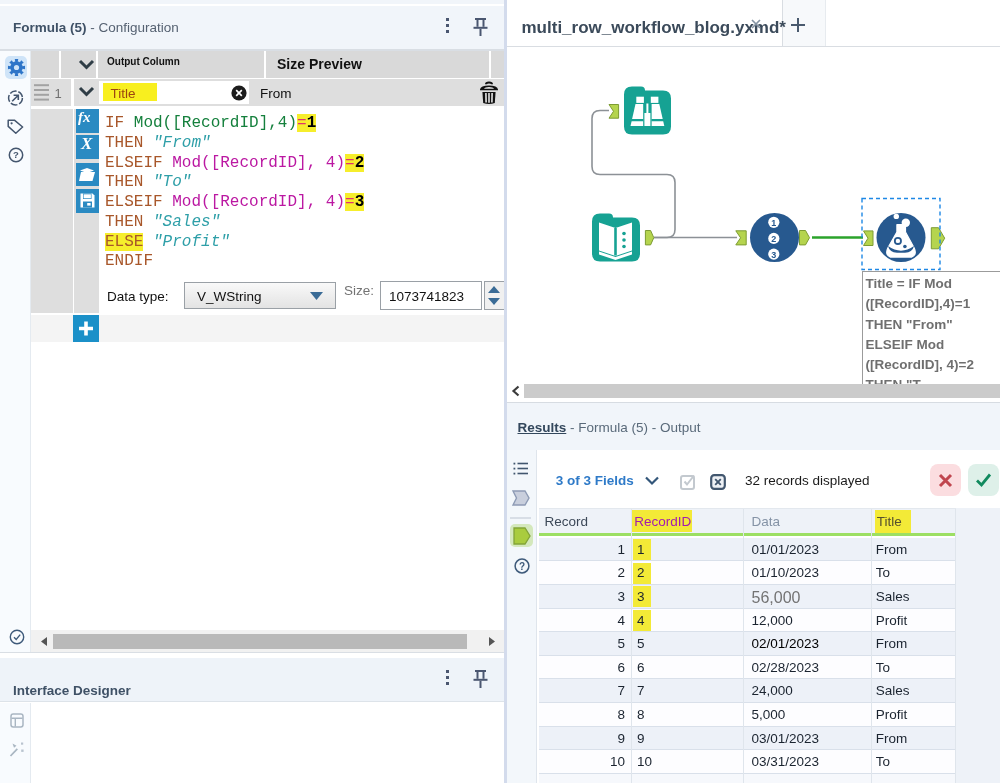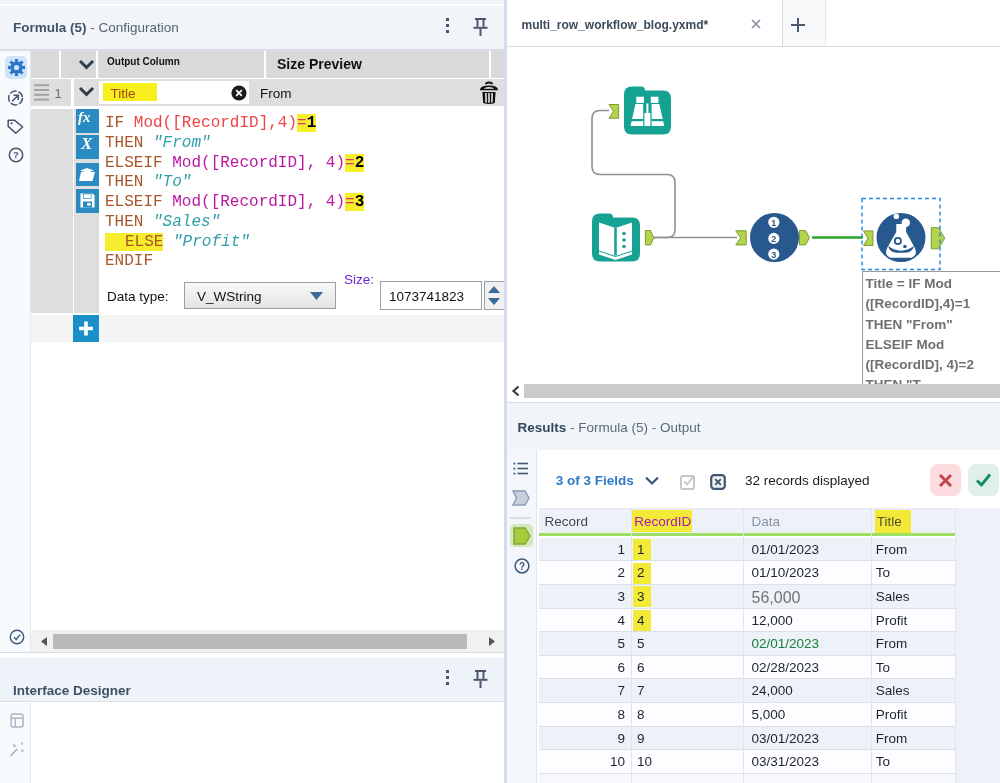--- a/index.html
+++ b/index.html
@@ -118,36 +118,36 @@
   <path d="M2 4 L9 1.5 L16 4 L9 6.5 Z" fill="#fff" transform="translate(0,-0.5)"></path>
 </svg>
 <svg class="abs" style="left:79px;top:192px;" width="17" height="17" viewBox="0 0 17 17">
   <path d="M1.5 1.5 H13.5 L15.5 3.5 V15.5 H1.5 Z" fill="#fff"></path>
   <rect x="4" y="1.5" width="8.5" height="5.5" fill="#2a8ac2"></rect>
   <rect x="4.6" y="2.3" width="7.3" height="4" fill="#fff"></rect>
   <rect x="4" y="9.5" width="9" height="6" fill="#2a8ac2"></rect>
   <rect x="8.2" y="11" width="3.4" height="2.6" fill="#fff"></rect>
 </svg>
 
-<div class="abs mono" style="left:105px;top:114px;font-size:16px;line-height:19.75px;white-space:pre;"><span style="color:#a8572a;font-family:Liberation Mono, monospace;">IF </span><span style="color:#ef4444;">Mod([RecordID],4)</span><span class="hl"><span style="color:#e0356e;">=</span><span style="color:#000;font-weight:bold;">1</span></span>
+<div class="abs mono" style="left:105px;top:114px;font-size:16px;line-height:19.75px;white-space:pre;"><span style="color:#a8572a;font-family:Liberation Mono, monospace;">IF </span><span style="color:#15803d;">Mod([RecordID],4)</span><span class="hl"><span style="color:#e0356e;">=</span><span style="color:#000;font-weight:bold;">1</span></span>
 <span style="color:#a8572a;">THEN </span><span style="color:#2e9fa8;font-style:italic;">"From"</span>
 <span style="color:#a8572a;">ELSEIF </span><span style="color:#bb18a2;">Mod([RecordID], 4)</span><span class="hl"><span style="color:#e0356e;">=</span><span style="color:#000;font-weight:bold;">2</span></span>
 <span style="color:#a8572a;">THEN </span><span style="color:#2e9fa8;font-style:italic;">"To"</span>
 <span style="color:#a8572a;">ELSEIF </span><span style="color:#bb18a2;">Mod([RecordID], 4)</span><span class="hl"><span style="color:#e0356e;">=</span><span style="color:#000;font-weight:bold;">3</span></span>
 <span style="color:#a8572a;">THEN </span><span style="color:#2e9fa8;font-style:italic;">"Sales"</span>
-<span class="hl" style="color:#a8572a;padding-left:20px;">ELSE</span><span style="color:#a8572a;"> </span><span style="color:#2e9fa8;font-style:italic;">"Profit"</span>
+<span class="hl" style="color:#a8572a;">ELSE</span><span style="color:#a8572a;"> </span><span style="color:#2e9fa8;font-style:italic;">"Profit"</span>
 <span style="color:#a8572a;">ENDIF</span></div>
 
 <div class="abs" style="left:107px;top:289px;font-size:13.5px;color:#111;">Data type:</div>
 <div class="abs" style="left:184px;top:282px;width:152px;height:27px;background:linear-gradient(#f9f9f9,#e3e3e3);border:1px solid #9aa0a6;"></div>
 <div class="abs" style="left:197px;top:289px;font-size:13.5px;color:#111;">V_WString</div>
 <svg class="abs" style="left:308px;top:291px;" width="17" height="10" viewBox="0 0 17 10">
   <path d="M2 1 L8.5 9 L15 1 Z" fill="#3a6b96"></path>
 </svg>
-<div class="abs" style="left:344px;top:272px;font-size:13.5px;color:#6d28d9;">Size:</div>
+<div class="abs" style="left:344px;top:283px;font-size:13.5px;color:#737373;">Size:</div>
 <div class="abs" style="left:380px;top:281px;width:102px;height:29px;background:#fff;border:1px solid #9aa0a6;"></div>
 <div class="abs" style="left:389px;top:289px;font-size:13.5px;color:#111;">1073741823</div>
 <div class="abs" style="left:484px;top:281px;width:21px;height:29px;background:#f0f0f0;border:1px solid #9aa0a6;border-right:none;"></div>
 <svg class="abs" style="left:486px;top:284px;" width="17" height="24" viewBox="0 0 17 24">
   <path d="M2 9 L8 2 L14 9 Z" fill="#3a6b96"></path>
   <path d="M2 14 L8 21 L14 14 Z" fill="#3a6b96"></path>
 </svg>
 
 <div class="abs" style="left:31px;top:314.7px;width:474px;height:27.8px;background:#f4f4f4;"></div>
 <div class="abs" style="left:72.8px;top:314.7px;width:26.2px;height:27.8px;background:#1b90c8;"></div>
@@ -190,21 +190,21 @@
   <path d="M1.5 16 L8.3 8.8" stroke="#a9b6c2" stroke-width="1.7"></path>
   <path d="M3.5 3.5 L7.5 5.8 L5 7.8 Z" fill="#a9b6c2"></path>
   <rect x="12" y="2.5" width="2.2" height="2.2" fill="#b9c4cf"></rect>
   <rect x="12.2" y="9.5" width="2.4" height="2.4" fill="#b9c4cf"></rect>
 </svg>
 
 <div class="abs" style="left:503.5px;top:0;width:3px;height:783px;background:#d3dbec;"></div>
 
 <div class="abs" style="left:507px;top:0;width:493px;height:47px;background:#fff;border-bottom:1.5px solid #d9dde2;"></div>
 <div class="abs" style="left:782px;top:0;width:44px;height:45.5px;background:#f7f9fb;border-left:1.5px solid #d9dde2;border-right:1.5px solid #e7ebef;"></div>
-<div class="abs" style="left:521.5px;top:17.5px;font-size:12px;font-weight:bold;color:#3b4a5a;text-align:right;">multi_row_workflow_blog.yxmd*</div>
+<div class="abs" style="left:521.5px;top:17.5px;font-size:17px;font-weight:bold;color:#3b4a5a;text-align:right;">multi_row_workflow_blog.yxmd*</div>
 <svg class="abs" style="left:749px;top:17px;" width="14" height="14" viewBox="0 0 14 14">
   <path d="M3 3 L11 11 M11 3 L3 11" stroke="#8493a3" stroke-width="1.7"></path>
 </svg>
 <svg class="abs" style="left:789.5px;top:17px;" width="16" height="16" viewBox="0 0 16 16">
   <path d="M8 1 V15 M1 8 H15" stroke="#4a5a6e" stroke-width="2"></path>
 </svg>
 
 <div class="abs" style="left:507px;top:48.5px;width:493px;height:349px;background:#fff;overflow:hidden;">
   <svg class="abs" style="left:0;top:0;" width="493" height="349" viewBox="507 48.5 493 349">
 
@@ -276,21 +276,21 @@
 </div>
 
 <div class="abs" style="left:507px;top:383.5px;width:493px;height:14px;background:#fff;"></div>
 <svg class="abs" style="left:510px;top:384.5px;" width="12" height="12" viewBox="0 0 12 12">
   <path d="M8.5 1.5 L3.5 6 L8.5 10.5" fill="none" stroke="#3c3c3c" stroke-width="2.2"></path>
 </svg>
 <div class="abs" style="left:524px;top:383.5px;width:476px;height:14px;background:#cbcbcb;"></div>
 
 <div class="abs" style="left:507px;top:401.5px;width:493px;height:1.5px;background:#d7dce2;"></div>
 <div class="abs" style="left:507px;top:403px;width:493px;height:47px;background:#f1f5fa;"></div>
-<div class="abs" style="left:517.5px;top:420px;font-size:13.5px;"><span class="navy" style="color:#33475c;">Results</span><span style="color:#5a6a7a;"> - Formula (5) - Output</span></div>
+<div class="abs" style="left:517.5px;top:420px;font-size:13.5px;"><span class="navy" style="color:#33475c;text-decoration:underline;">Results</span><span style="color:#5a6a7a;"> - Formula (5) - Output</span></div>
 
 <div class="abs" style="left:507px;top:450px;width:493px;height:58.7px;background:#fff;"></div>
 <div class="abs" style="left:555.7px;top:473px;font-size:13.5px;font-weight:bold;color:#2e7ac8;">3 of 3 Fields</div>
 <svg class="abs" style="left:644px;top:476px;" width="16" height="10" viewBox="0 0 16 10">
   <path d="M2 1.5 L8 7.5 L14 1.5" fill="none" stroke="#33567a" stroke-width="2.2"></path>
 </svg>
 <svg class="abs" style="left:680px;top:474px;" width="17" height="16" viewBox="0 0 17 16">
   <rect x="1" y="2" width="13" height="13" rx="2" fill="none" stroke="#c3c9cf" stroke-width="2"></rect>
   <path d="M4.5 7.5 L7 10.5 L14 1.5" fill="none" stroke="#c3c9cf" stroke-width="2"></path>
 </svg>
@@ -364,21 +364,21 @@
 <div class="abs" style="left:337px;top:80.9px;font-size:13.5px;color:#1b2430;">Sales</div>
 <div class="abs" style="left:0;top:100.5px;width:417.3px;height:23.63px;background:#fdfdff;border-bottom:1.3px solid #d9e0ea;"></div>
 <div class="abs" style="left:94.8px;top:102.0px;width:17.5px;height:21px;background:#f3ea37;"></div>
 <div class="abs" style="left:0;top:104.5px;width:86.3px;text-align:right;font-size:13.5px;color:#1b2430;">4</div>
 <div class="abs" style="left:98.3px;top:104.5px;font-size:13.5px;color:#1b2430;">4</div>
 <div class="abs" style="left:212.8px;top:104.5px;font-size:13.5px;color:#1b2430;">12,000</div>
 <div class="abs" style="left:337px;top:104.5px;font-size:13.5px;color:#1b2430;">Profit</div>
 <div class="abs" style="left:0;top:124.1px;width:417.3px;height:23.63px;background:#edf1f8;border-bottom:1.3px solid #d9e0ea;"></div>
 <div class="abs" style="left:0;top:128.1px;width:86.3px;text-align:right;font-size:13.5px;color:#1b2430;">5</div>
 <div class="abs" style="left:98.3px;top:128.1px;font-size:13.5px;color:#1b2430;">5</div>
-<div class="abs" style="left:212.8px;top:128.1px;font-size:13.5px;color:#15803d;">02/01/2023</div>
+<div class="abs" style="left:212.8px;top:128.1px;font-size:13.5px;color:#000000;">02/01/2023</div>
 <div class="abs" style="left:337px;top:128.1px;font-size:13.5px;color:#1b2430;">From</div>
 <div class="abs" style="left:0;top:147.8px;width:417.3px;height:23.63px;background:#fdfdff;border-bottom:1.3px solid #d9e0ea;"></div>
 <div class="abs" style="left:0;top:151.8px;width:86.3px;text-align:right;font-size:13.5px;color:#1b2430;">6</div>
 <div class="abs" style="left:98.3px;top:151.8px;font-size:13.5px;color:#1b2430;">6</div>
 <div class="abs" style="left:212.8px;top:151.8px;font-size:13.5px;color:#1b2430;">02/28/2023</div>
 <div class="abs" style="left:337px;top:151.8px;font-size:13.5px;color:#1b2430;">To</div>
 <div class="abs" style="left:0;top:171.4px;width:417.3px;height:23.63px;background:#edf1f8;border-bottom:1.3px solid #d9e0ea;"></div>
 <div class="abs" style="left:0;top:175.4px;width:86.3px;text-align:right;font-size:13.5px;color:#1b2430;">7</div>
 <div class="abs" style="left:98.3px;top:175.4px;font-size:13.5px;color:#1b2430;">7</div>
 <div class="abs" style="left:212.8px;top:175.4px;font-size:13.5px;color:#1b2430;">24,000</div>

